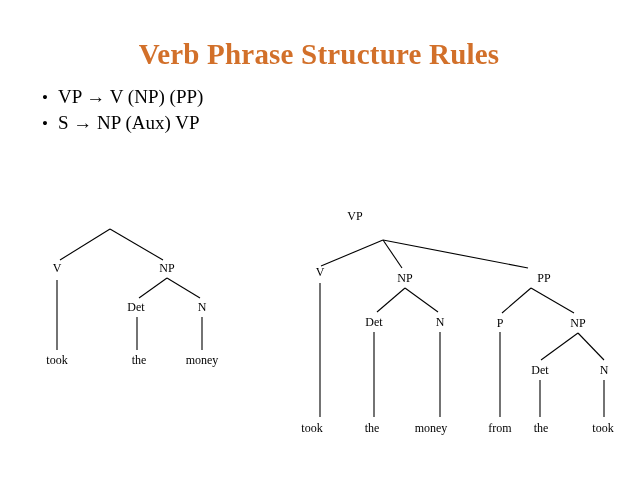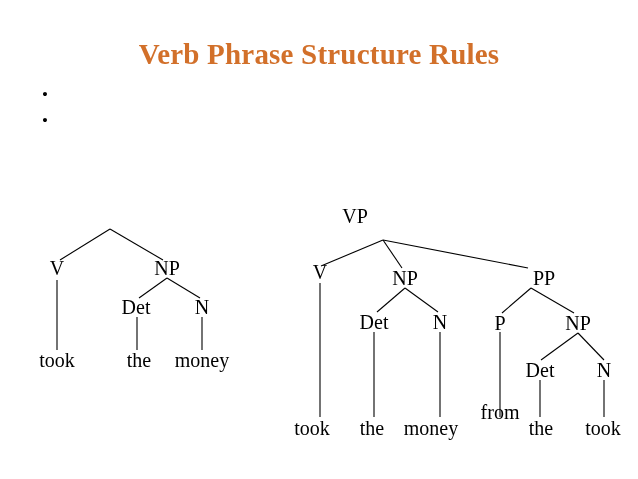--- a/index.html
+++ b/index.html
@@ -61,21 +61,21 @@
     position: absolute;
     left: 0;
     top: 0;
     width: 638px;
     height: 479px;
     pointer-events: none;
   }
   .node {
     position: absolute;
     transform: translate(-50%, -50%);
-    font-size: 20px;
+    font-size: 12px;
     white-space: nowrap;
     line-height: 1;
     text-align: center;
   }
   .caption {
     position: absolute;
     transform: translateY(-50%);
     font-size: 13.5px;
     white-space: nowrap;
     line-height: 1;
@@ -84,23 +84,25 @@
 </head>
 <body>
 
 <div class="slide">
 
   <div class="slide-title">Verb Phrase Structure Rules</div>
 
   <div class="bullet-list">
     <div class="bullet-row">
       <span class="bullet-dot">•</span>
+      <span class="bullet-text">VP → V (NP) (PP)</span>
     </div>
     <div class="bullet-row">
       <span class="bullet-dot">•</span>
+      <span class="bullet-text">S → NP (Aux) VP</span>
     </div>
   </div>
 
 
   <svg class="tree-layer" width="638" height="479" viewBox="0 0 638 479" aria-hidden="true">
     <g stroke="#000000" stroke-width="1.1" fill="none">
 
       <line x1="110" y1="229" x2="60" y2="260"></line>
       <line x1="110" y1="229" x2="163" y2="260"></line>
 
@@ -161,18 +163,18 @@
     <div class="node" style="left:440px; top:322px;">N</div>
     <div class="node" style="left:544px; top:278px;">PP</div>
     <div class="node" style="left:500px; top:323px;">P</div>
     <div class="node" style="left:578px; top:323px;">NP</div>
     <div class="node" style="left:540px; top:370px;">Det</div>
     <div class="node" style="left:604px; top:370px;">N</div>
 
     <div class="node" style="left:312px; top:428px;">took</div>
     <div class="node" style="left:372px; top:428px;">the</div>
     <div class="node" style="left:431px; top:428px;">money</div>
-    <div class="node" style="left:500px; top:412px;">from</div>
+    <div class="node" style="left:500px; top:428px;">from</div>
     <div class="node" style="left:541px; top:428px;">the</div>
     <div class="node" style="left:603px; top:428px;">took</div>
   </div>
 
 </div>
 
 </body></html>

